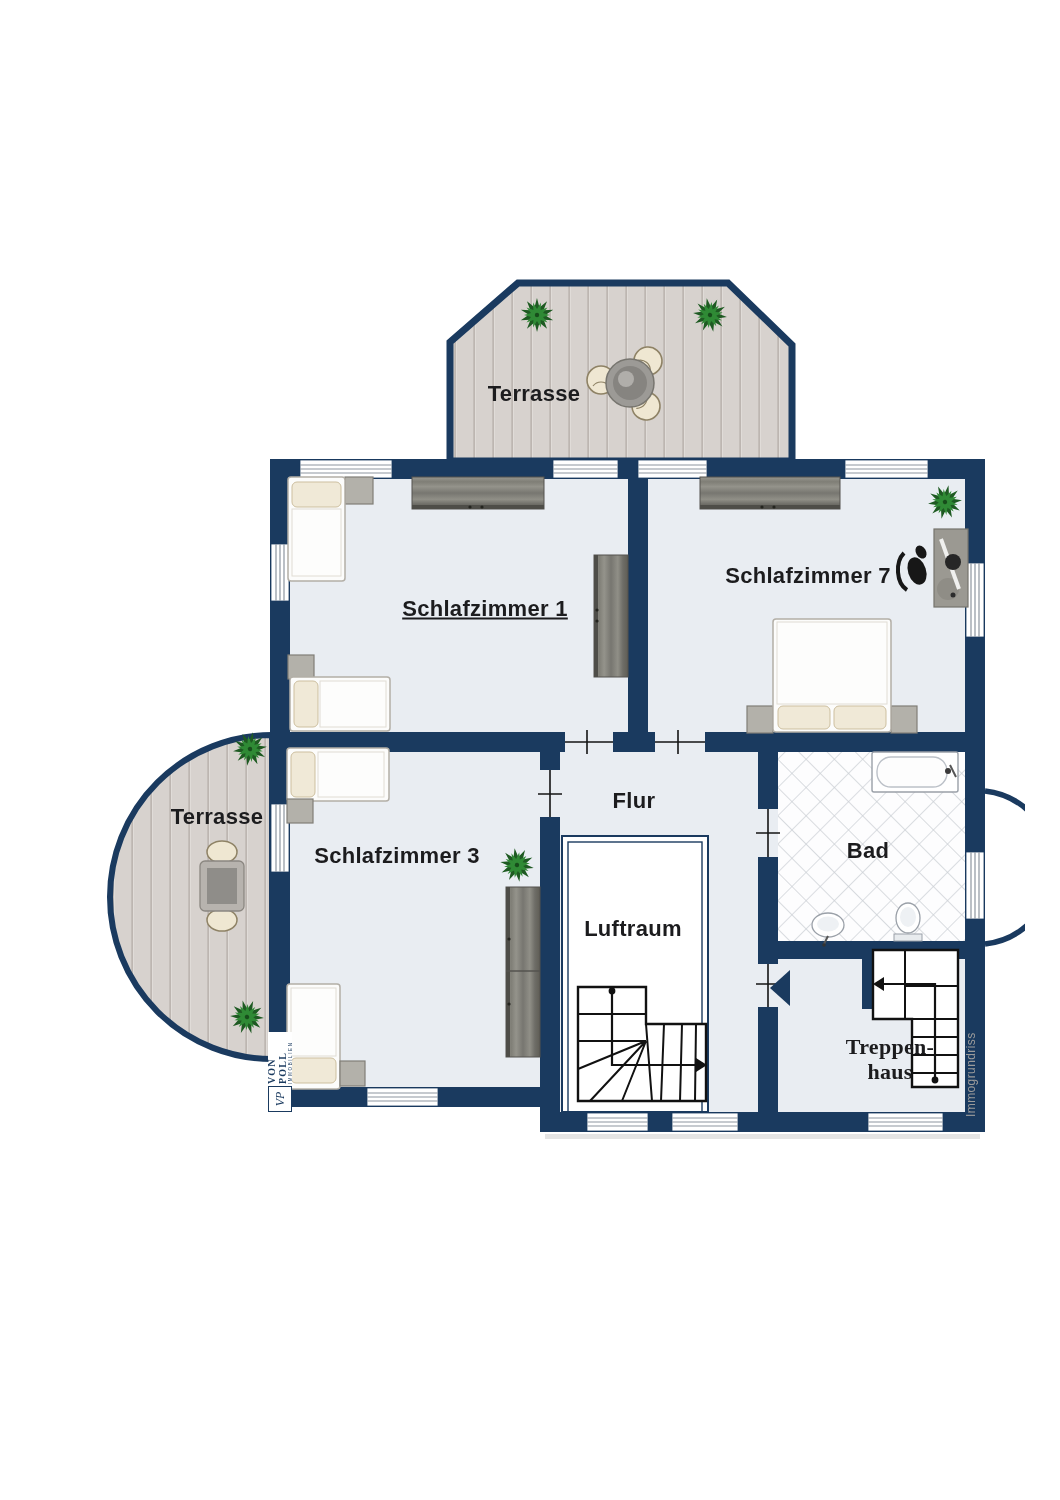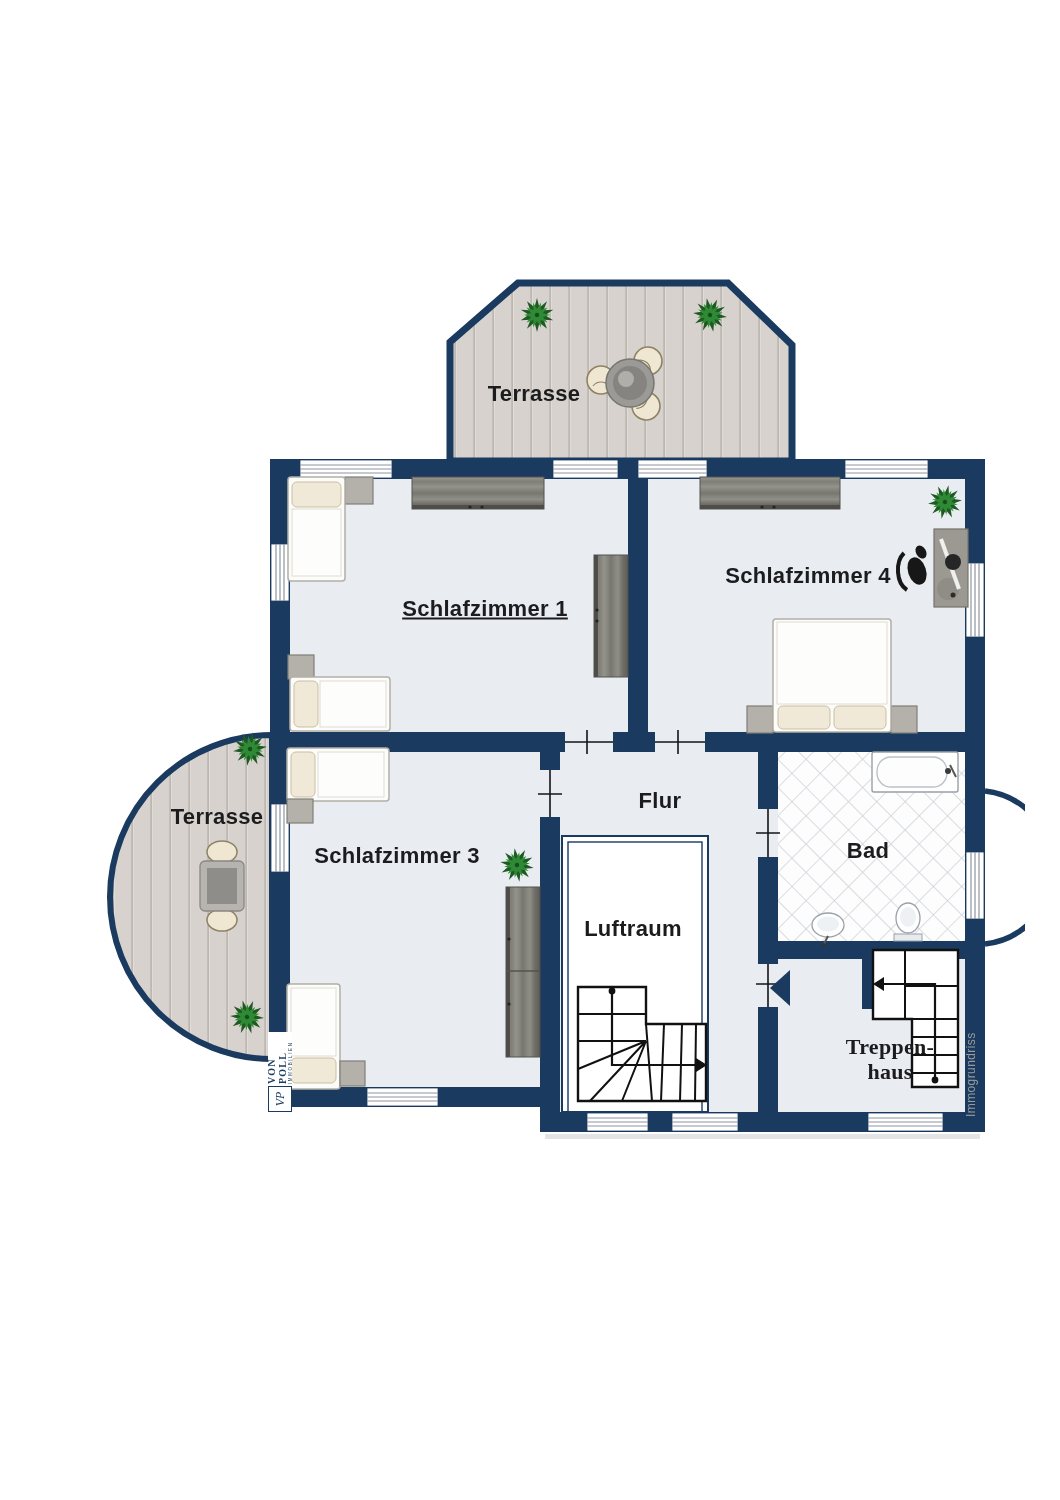--- a/index.html
+++ b/index.html
@@ -298,24 +298,24 @@
       <path d="M935,1071 V975 H884" fill="none" stroke-width="2.2"></path>
       <polygon points="884,968 884,982 873,975" fill="#111" stroke="none"></polygon>
     </g>
   </g>
 
   <rect x="545" y="1125" width="435" height="5" fill="#c9c9c9" opacity="0.5"></rect>
 </svg>
 
   <div class="label" style="left:534px;top:384px;">Terrasse</div>
   <div class="label" style="left:485px;top:599px;text-decoration:underline;">Schlafzimmer 1</div>
-  <div class="label" style="left:808px;top:566px;">Schlafzimmer 4</div>
+  <div class="label" style="left:808px;top:566px;">Schlafzimmer 7</div>
   <div class="label" style="left:217px;top:807px;">Terrasse</div>
   <div class="label" style="left:397px;top:846px;">Schlafzimmer 3</div>
-  <div class="label" style="left:660px;top:791px;text-align:center;">Flur</div>
+  <div class="label" style="left:634px;top:791px;text-align:center;">Flur</div>
   <div class="label" style="left:633px;top:919px;">Luftraum</div>
   <div class="label" style="left:868px;top:841px;">Bad</div>
   <div class="label" style="left:890px;top:1050px;font-family:Liberation Serif, serif;">
     <span>Treppen-</span>
     <span>haus</span>
   </div>
 
   <div class="logo">
     <div class="vp">VP</div>
     <div class="brand">

